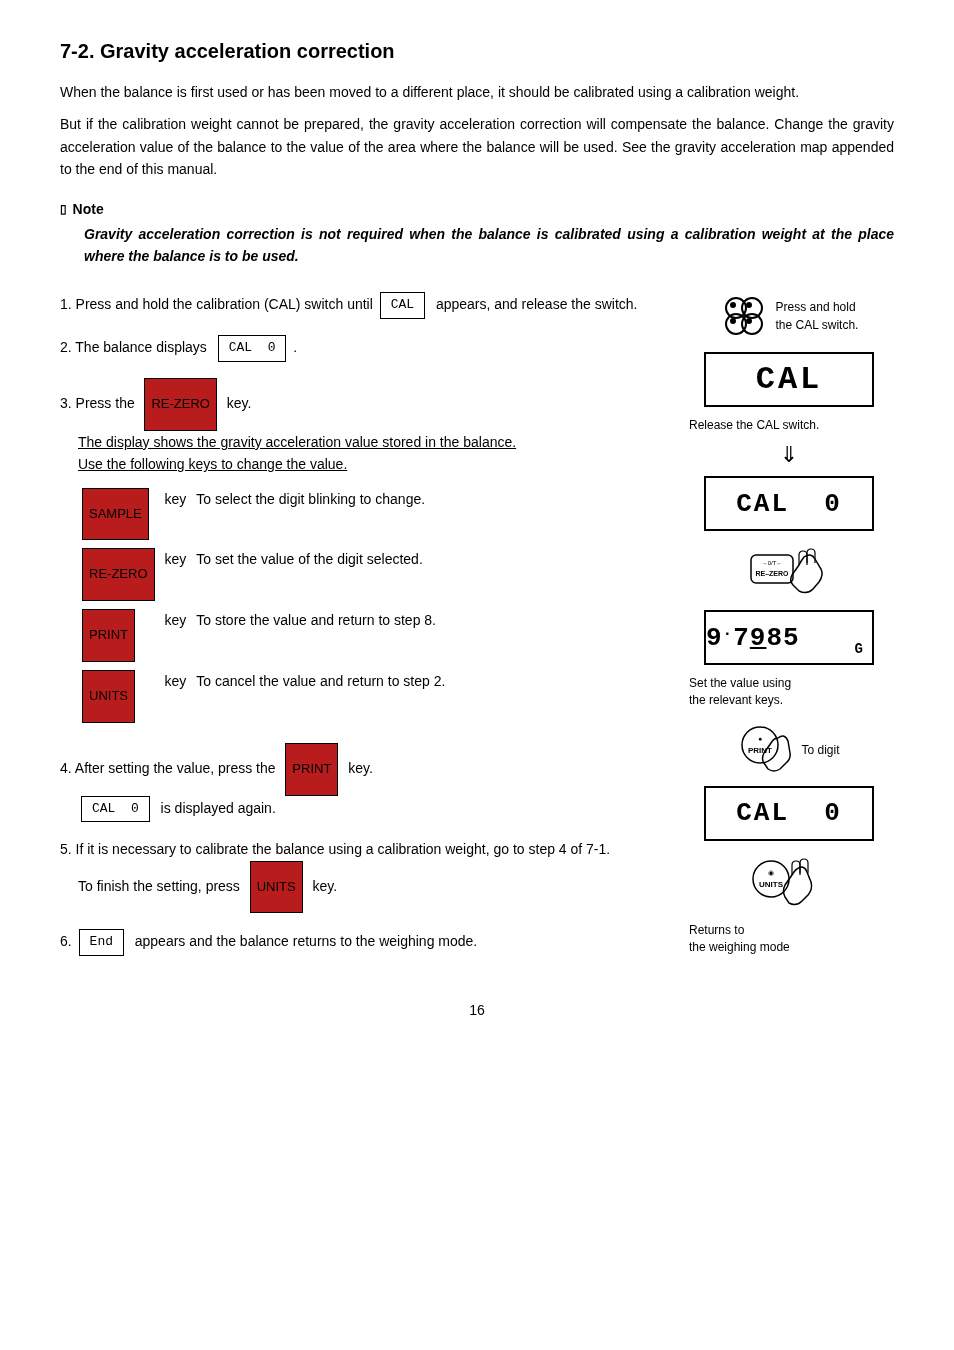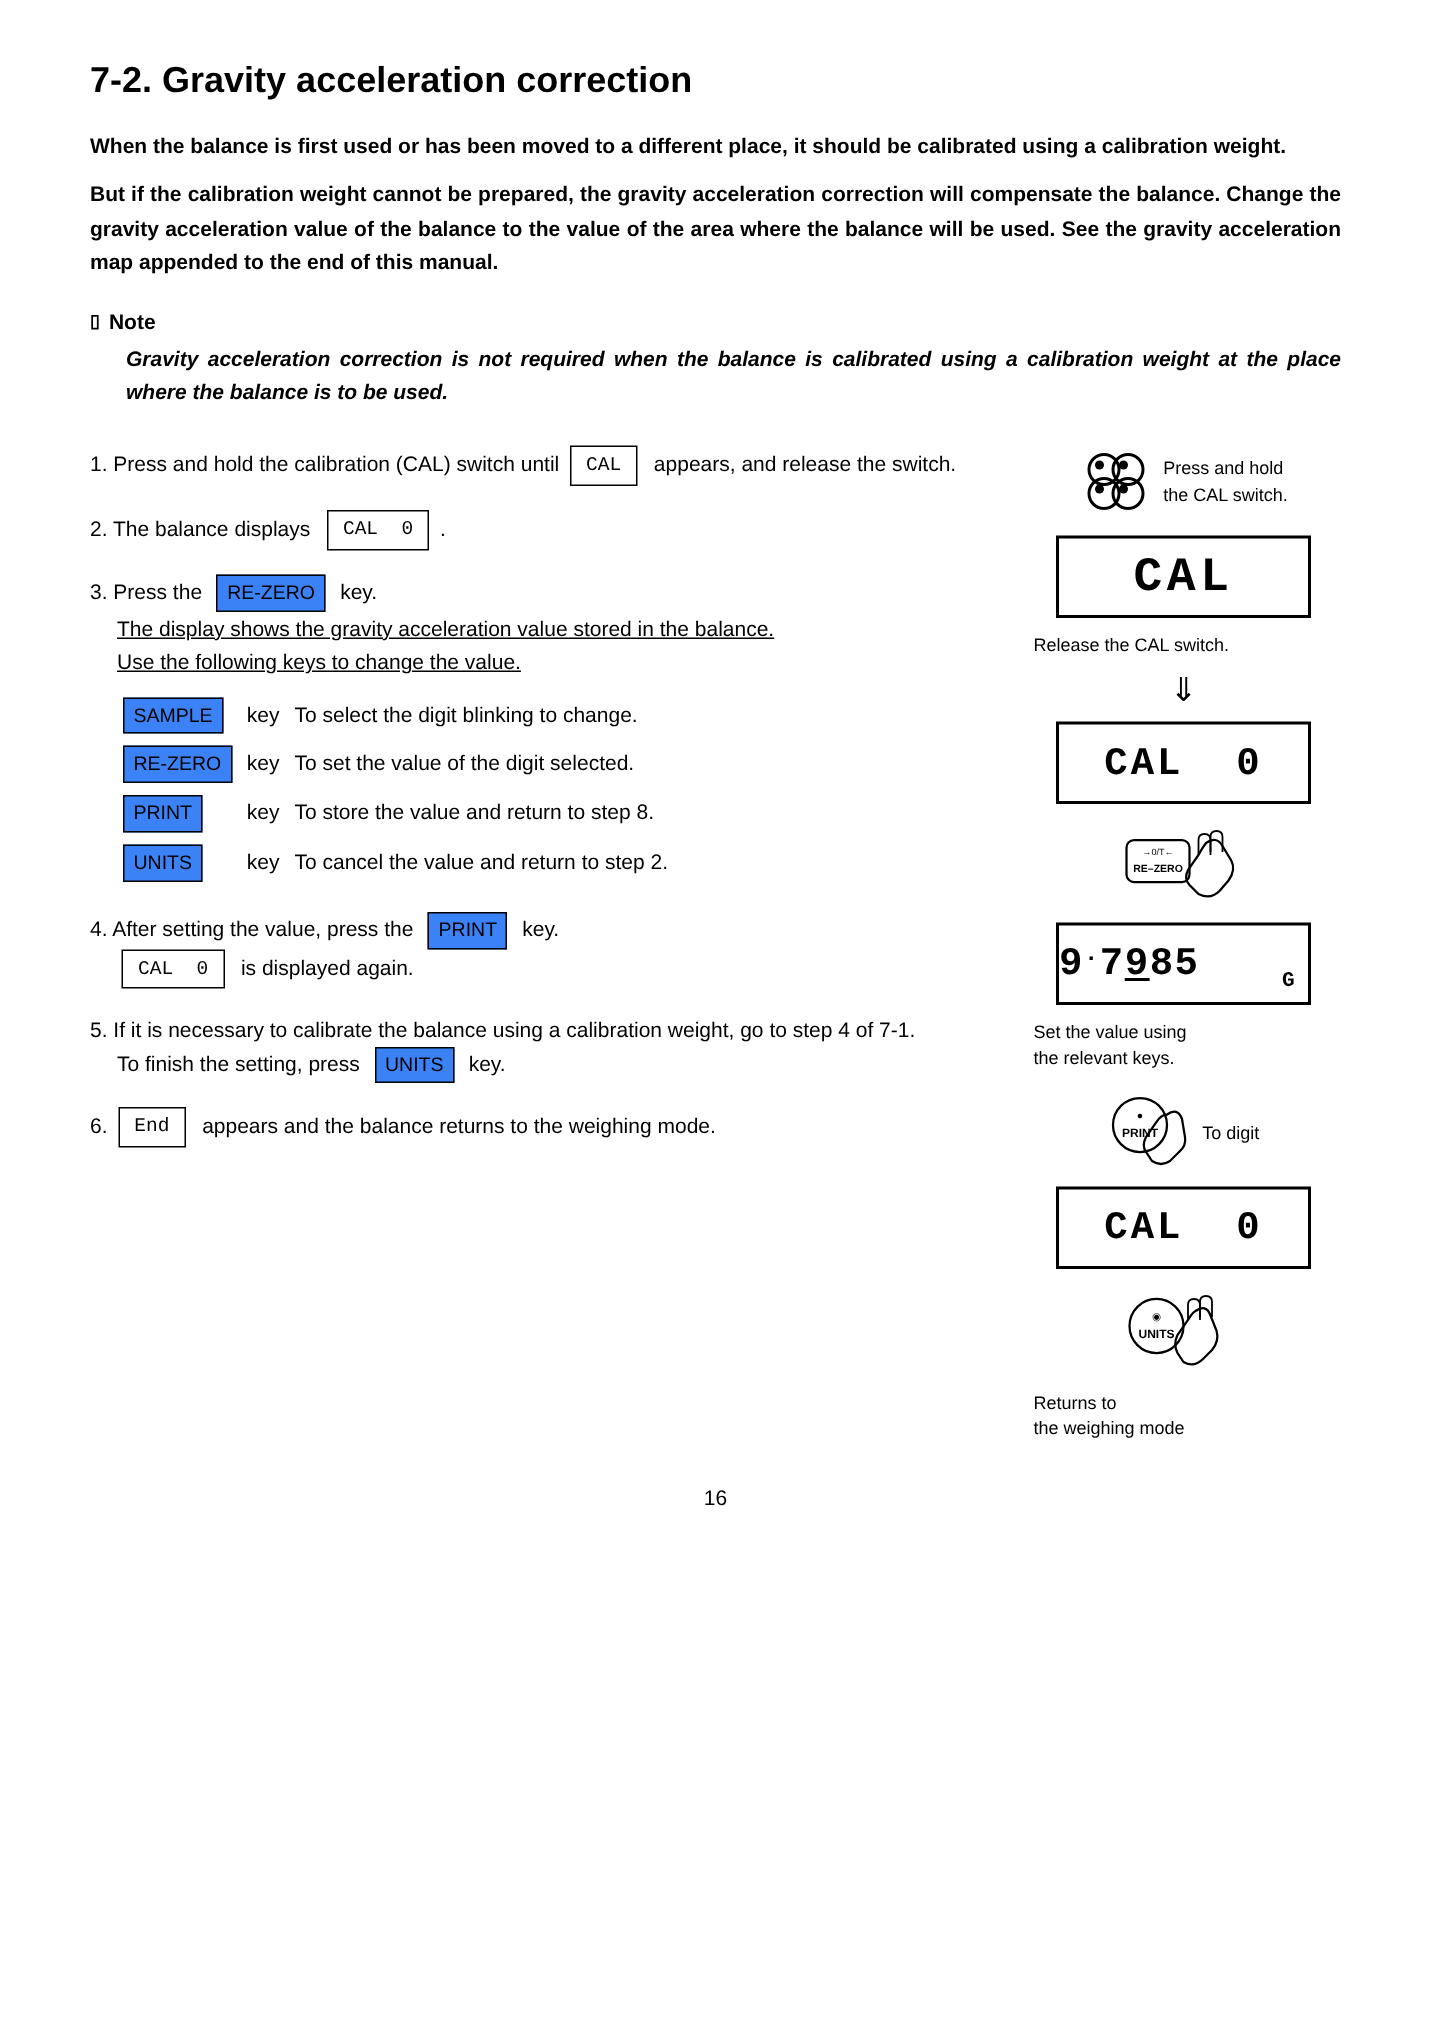--- a/index.html
+++ b/index.html
@@ -6,30 +6,29 @@
     body {
       background: #fff;
       font-family: Arial, sans-serif;
       font-size: 14px;
       color: #000;
       width: 954px;
       min-height: 1350px;
       padding: 40px 60px;
     }
     h1 {
-      font-size: 24px;
+      font-size: 20px;
       font-weight: bold;
       margin-bottom: 18px;
       border-bottom: none;
     }
     .intro-text {
       margin-bottom: 10px;
       line-height: 1.6;
       text-align: justify;
-      font-weight: bold;
     }
     .note-box {
       margin: 20px 0 25px 0;
     }
     .note-title {
       font-weight: bold;
       margin-bottom: 6px;
       display: flex;
       align-items: center;
       gap: 6px;
@@ -72,23 +71,23 @@
       padding: 2px 10px;
       font-family: 'Courier New', monospace;
       font-size: 13px;
       background: #fff;
       margin: 0 3px;
       vertical-align: middle;
     }
     .key-box {
       display: inline-block;
       border: 1.5px solid #000;
-      padding: 1px 6px;
+      padding: 15px 6px;
       font-size: 13px;
-      background: #3b82f6;
+      background: #b91c1c;
       vertical-align: middle;
       margin: 0 2px;
     }
     .keys-table {
       margin: 8px 0 8px 20px;
       border-collapse: collapse;
     }
     .keys-table td {
       padding: 4px 8px 4px 0;
       vertical-align: top;

